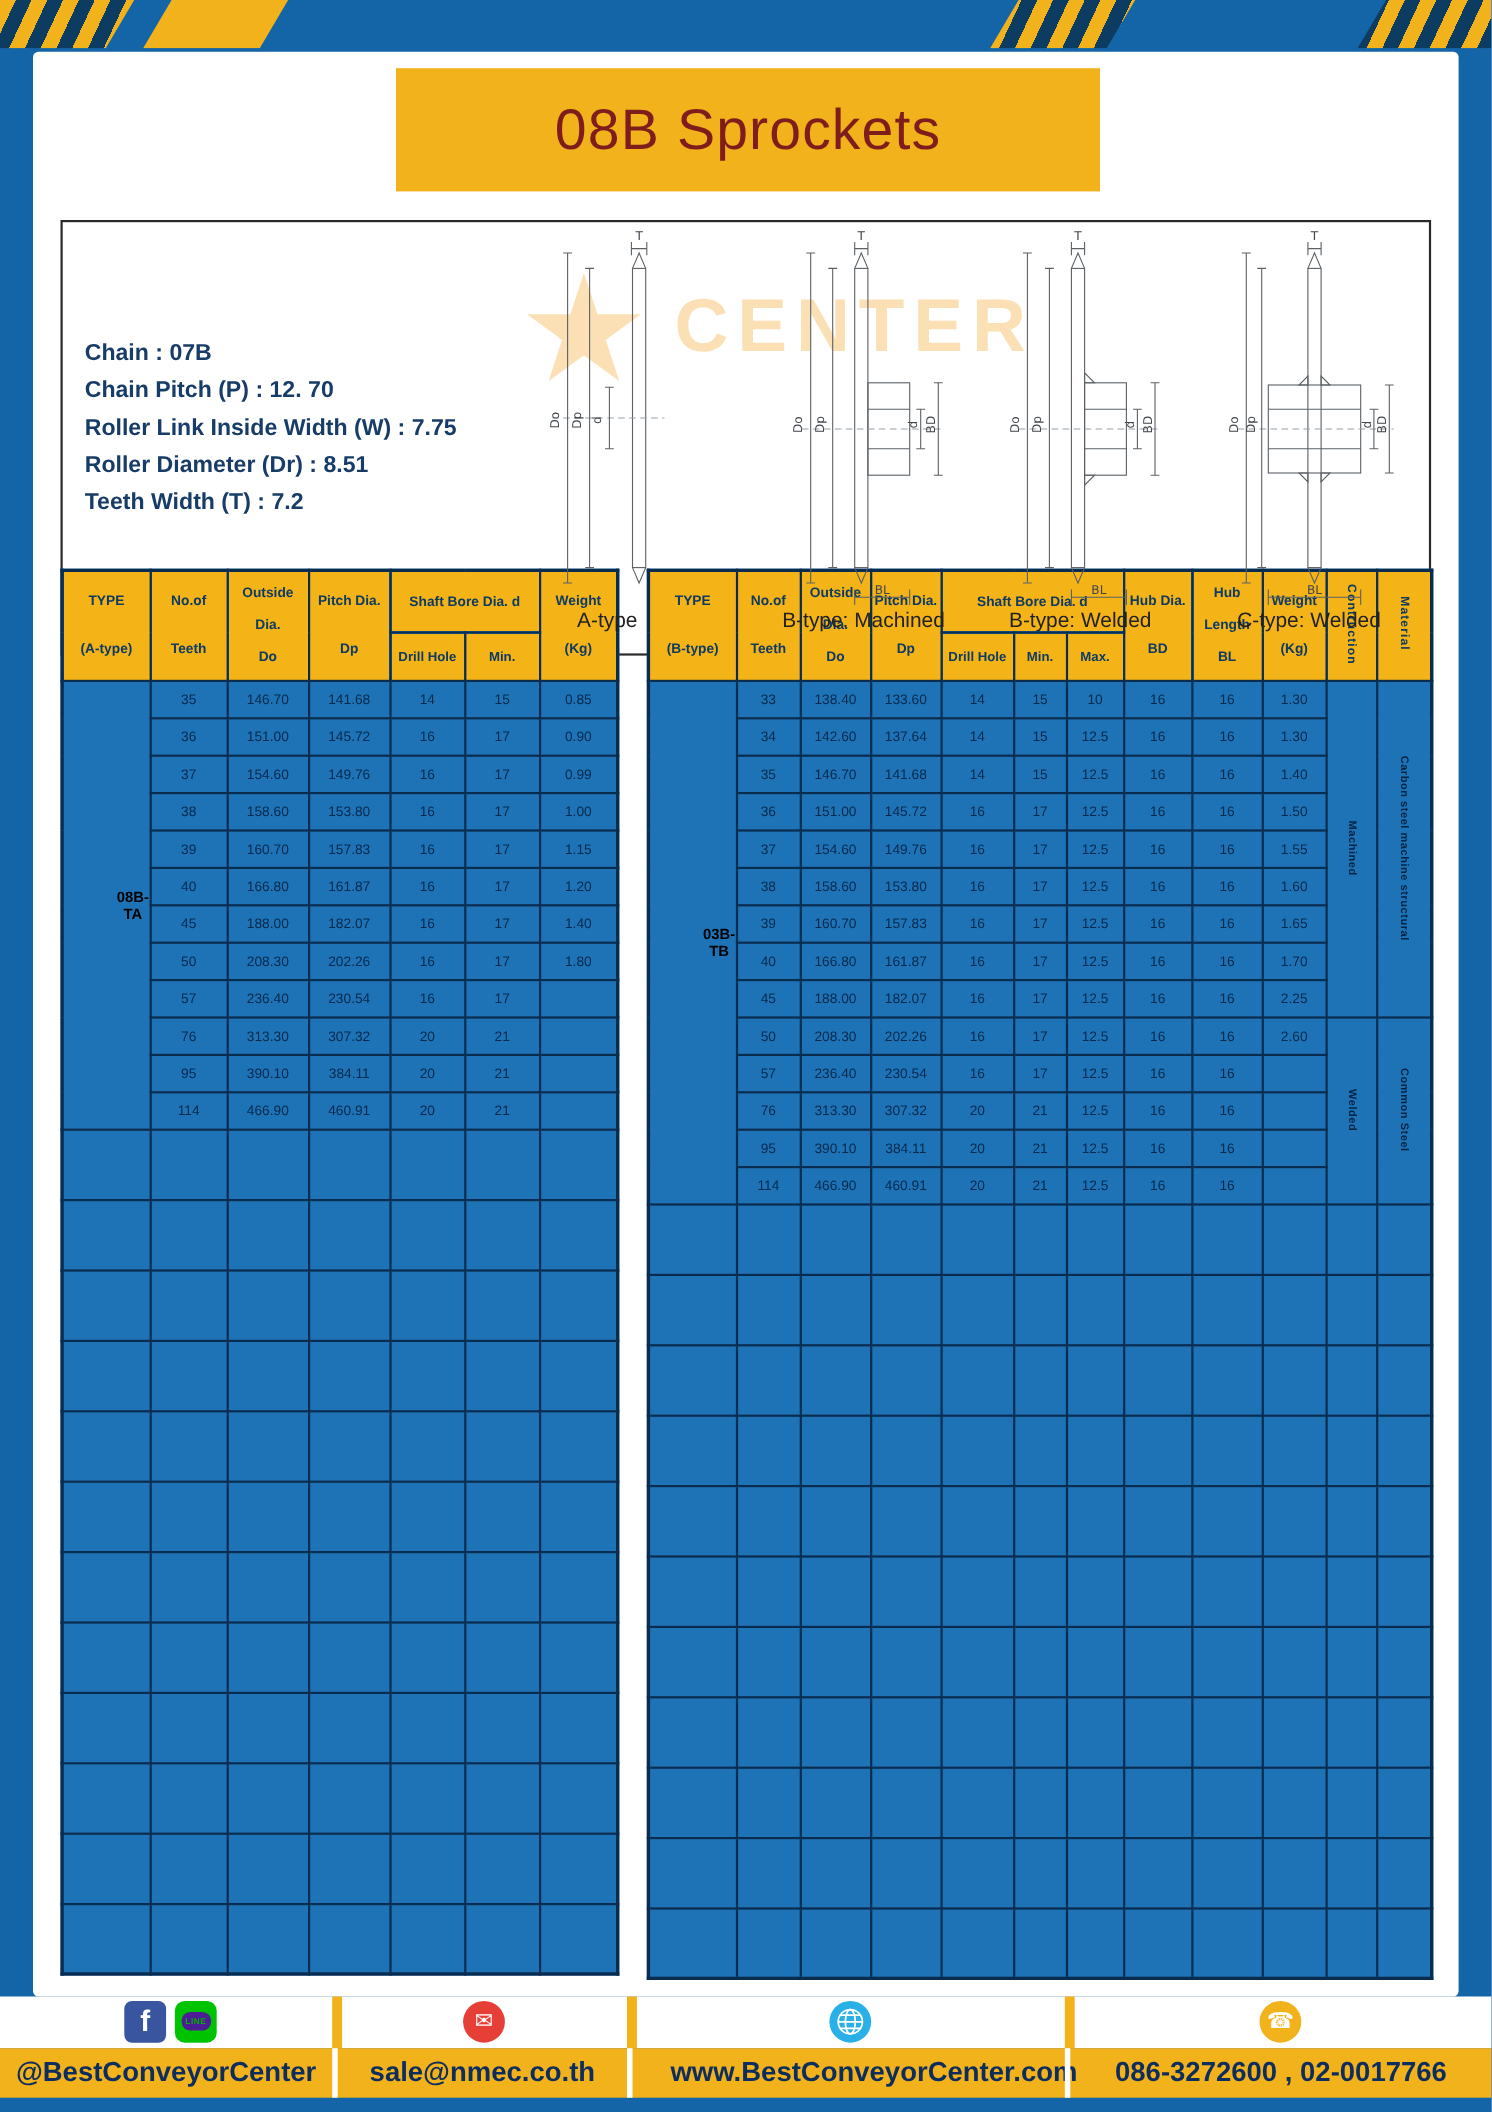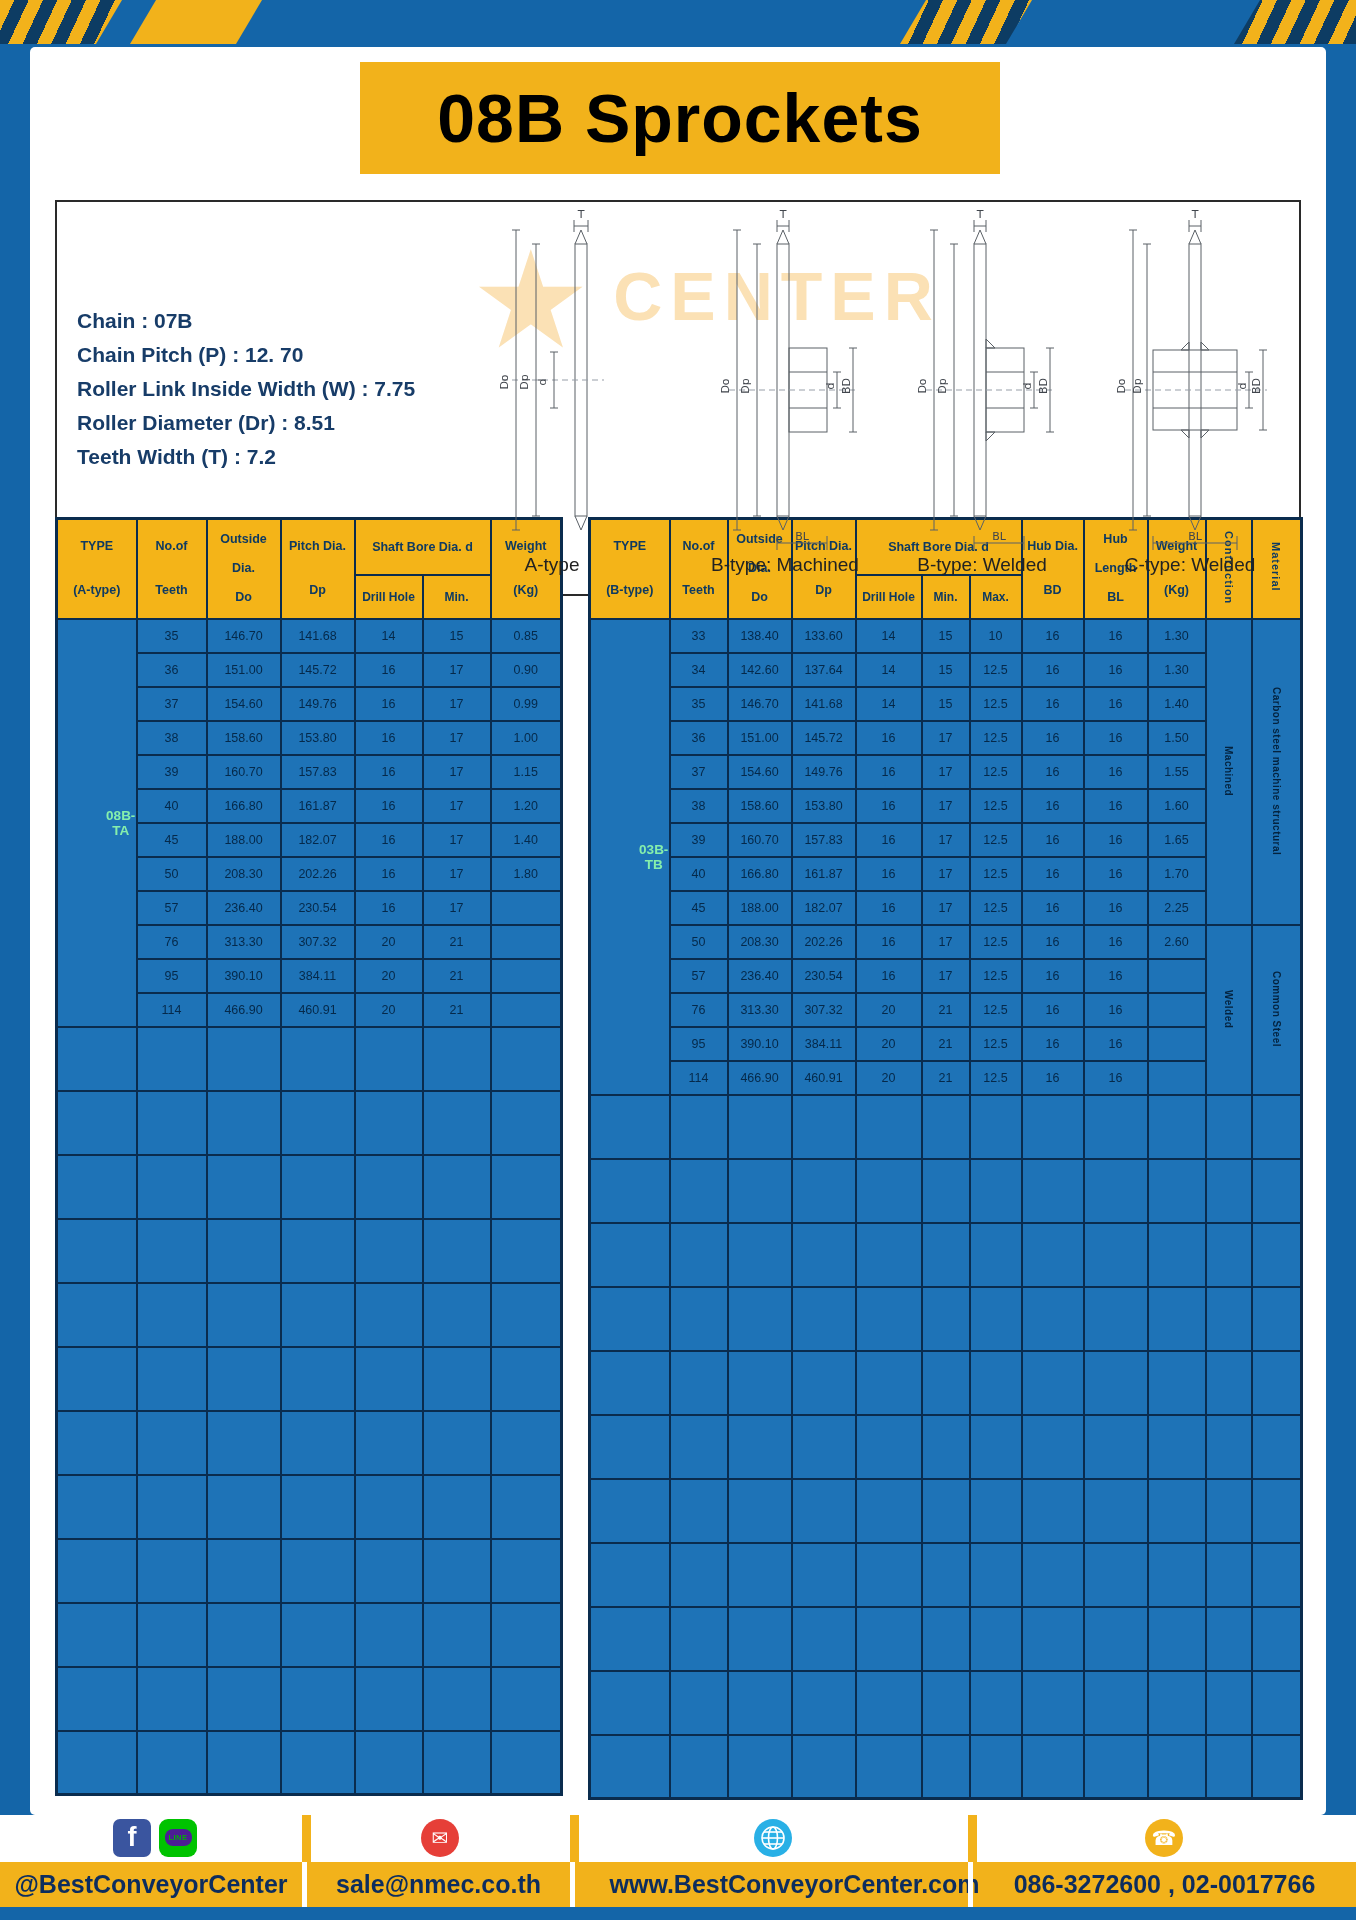--- a/index.html
+++ b/index.html
@@ -13,21 +13,21 @@
   .stripes-navy { background:repeating-linear-gradient(115deg,#0d3c63 0 13px,#f2b21b 13px 26px); }
   .deco-l-stripes { left:0; width:122px; clip-path:polygon(0 0,100% 0,calc(100% - 26px) 100%,0 100%); }
   .deco-l-yellow { left:130px; width:132px; background:#f2b21b; clip-path:polygon(26px 0,100% 0,calc(100% - 26px) 100%,0 100%); }
   .deco-r-navy { left:900px; width:132px; clip-path:polygon(26px 0,100% 0,calc(100% - 26px) 100%,0 100%); }
   .deco-r-stripes { right:0; width:122px; clip-path:polygon(26px 0,100% 0,100% 100%,0 100%); }
 
   
   .card { position:absolute; left:30px; top:47px; width:1296px; height:1768px; background:#ffffff; border-radius:5px; }
 
   .banner { position:absolute; left:330px; top:15px; width:640px; height:112px; background:#f2b21b; display:flex; align-items:center; justify-content:center; }
-  .banner h1 { font-size:68px; font-weight:bold; color:#000000; letter-spacing:1px; }
+  .banner h1 { font-size:52px; font-weight:normal; color:#7f1d1d; letter-spacing:1px; }
 
   
   .diagram-panel { position:absolute; left:25px; top:153px; width:1246px; height:396px; background:#fff; border:2px solid #2a2a2a; }
   .spec-block { position:absolute; left:20px; top:102px; z-index:2; }
   .spec-line { font-size:21px; font-weight:bold; color:#173c68; line-height:34px; white-space:nowrap; }
 
   .watermark { position:absolute; left:460px; top:52px; width:520px; text-align:center; z-index:0; color:#f7c878; opacity:0.55; font-weight:bold; }
   .watermark .wm-line { font-size:68px; line-height:84px; letter-spacing:8px; }
   .wm-star { position:absolute; left:-40px; top:-14px; font-size:120px; line-height:120px; }
 
@@ -44,21 +44,21 @@
   .spec-table td { background:#1e73b7; color:#05294a; font-size:12.5px; }
   .table-a { left:25px; top:470px; width:505px; }
   .table-b { left:558px; top:470px; width:712px; }
   thead tr.h1 { height:56px; }
   thead tr.h2 { height:44px; }
   tbody tr { height:34px; }
   tbody tr.empty-row { height:64px; }
   th .hl { display:flex; flex-direction:column; justify-content:space-around; height:88px; }
   th .hl div { line-height:1.1; }
   th.sub-th { font-size:12px; }
-  td.type-cell { font-weight:bold; font-size:13.5px; color:#86efac;padding-left:48px; }
+  td.type-cell { font-weight:bold; font-size:13.5px; color:#000000;padding-left:48px; }
   .vhead span { writing-mode:vertical-rl; display:inline-block; font-size:11px; font-weight:bold; color:#0f3a61; letter-spacing:1px; max-height:92px; }
   td.vcell { writing-mode:vertical-rl; font-size:10px; font-weight:bold; color:#04233f; letter-spacing:0.5px; padding:2px 0; }
 
   
   .footer-icons { position:absolute; left:0; top:1815px; width:1356px; height:47px; background:#fff; z-index:3; }
   .fdiv { position:absolute; top:0; width:9px; height:47px; background:#f2b21b; }
   .icon { position:absolute; top:4px; width:38px; height:38px; }
   .icon-fb { border-radius:7px; background:#3a559f; color:#fff; font-weight:bold; font-size:27px; text-align:center; line-height:36px; }
   .icon-line { border-radius:9px; background:#00c300; }
   .icon-line .bubble { width:27px; height:17px; background:#4c1d95; border-radius:8px; margin:10px auto 0; text-align:center; font-size:7.5px; font-weight:bold; color:#00b300; line-height:17px; letter-spacing:0.5px; }

